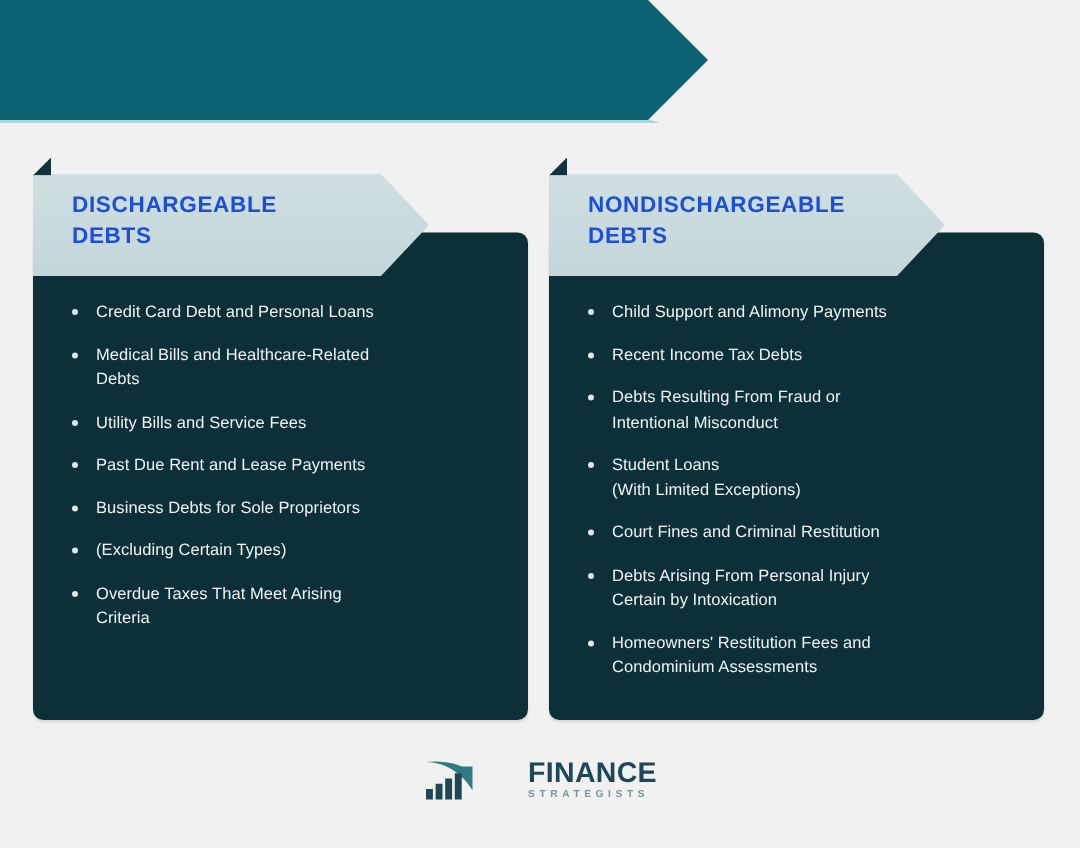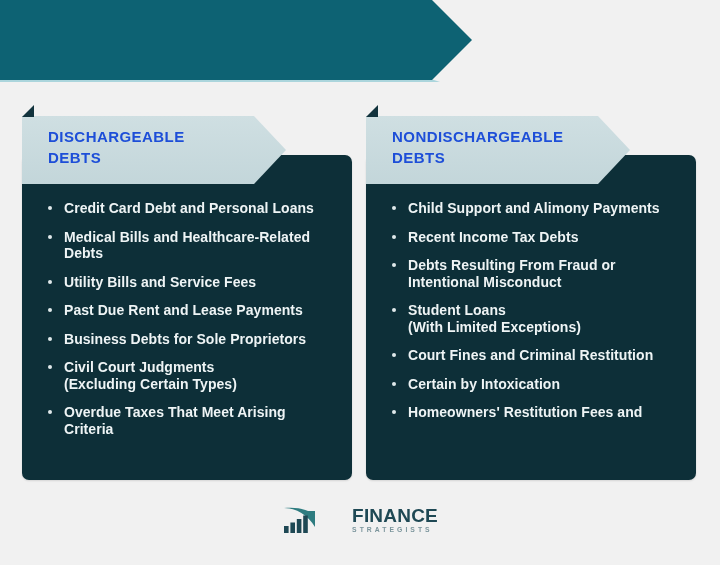--- a/index.html
+++ b/index.html
@@ -147,22 +147,22 @@
     left: 22px;
     top: 104px;
     width: 296px;
     z-index: 7;
     list-style: none;
   }
   .bullet-list li {
     position: relative;
     padding-left: 20px;
     margin-bottom: 12px;
-    font-size: 14px;
-    font-weight: 700;
+    font-size: 11px;
+    font-weight: 400;
     color: #eef4f5;
     line-height: 16.5px;
     letter-spacing: .05px;
   }
   .bullet-list li:last-child { margin-bottom: 0; }
   .bullet-list li .dot {
     position: absolute;
     left: 4px;
     top: 6px;
     width: 4px;
@@ -257,21 +257,20 @@
         <li>
           <span class="dot"></span>
           <span class="txt">
             <span>Business Debts for Sole Proprietors</span>
             
           </span>
         </li>
         <li>
           <span class="dot"></span>
           <span class="txt">
-            <span>Civil Court Judgments</span>
             <span class="br2">(Excluding Certain Types)</span>
           </span>
         </li>
         <li>
           <span class="dot"></span>
           <span class="txt">
             <span>Overdue Taxes That Meet Arising</span>
             <span class="br2">Criteria</span>
           </span>
         </li>
@@ -318,27 +317,29 @@
         <li>
           <span class="dot"></span>
           <span class="txt">
             <span>Court Fines and Criminal Restitution</span>
             
           </span>
         </li>
         <li>
           <span class="dot"></span>
           <span class="txt">
+            <span>Debts Arising From Personal Injury</span>
             <span class="br2">Certain by Intoxication</span>
           </span>
         </li>
         <li>
           <span class="dot"></span>
           <span class="txt">
             <span>Homeowners' Restitution Fees and</span>
+            <span class="br2">Condominium Assessments</span>
           </span>
         </li>
       </ul>
     </div>
 
   </div>
 
   <div class="logo">
     <svg class="logo-mark" width="36" height="30" viewBox="0 0 36 30">
       <path d="M2 3 C14 3 26 10 33 22 L33 6 L26 6 C19 3 11 2 2 3 Z" fill="#2e7c80"></path>

